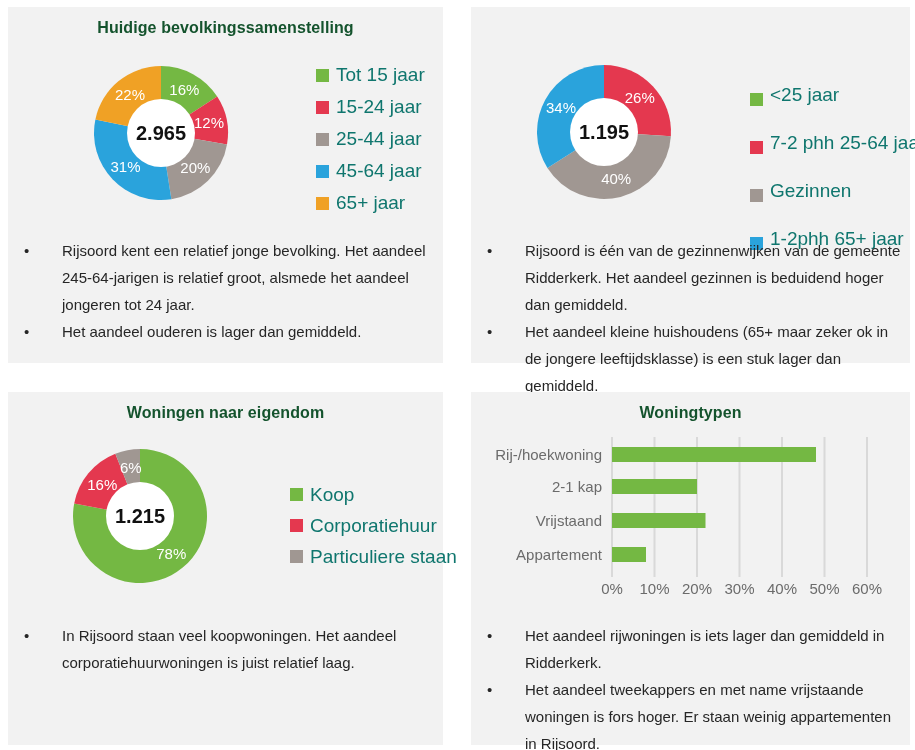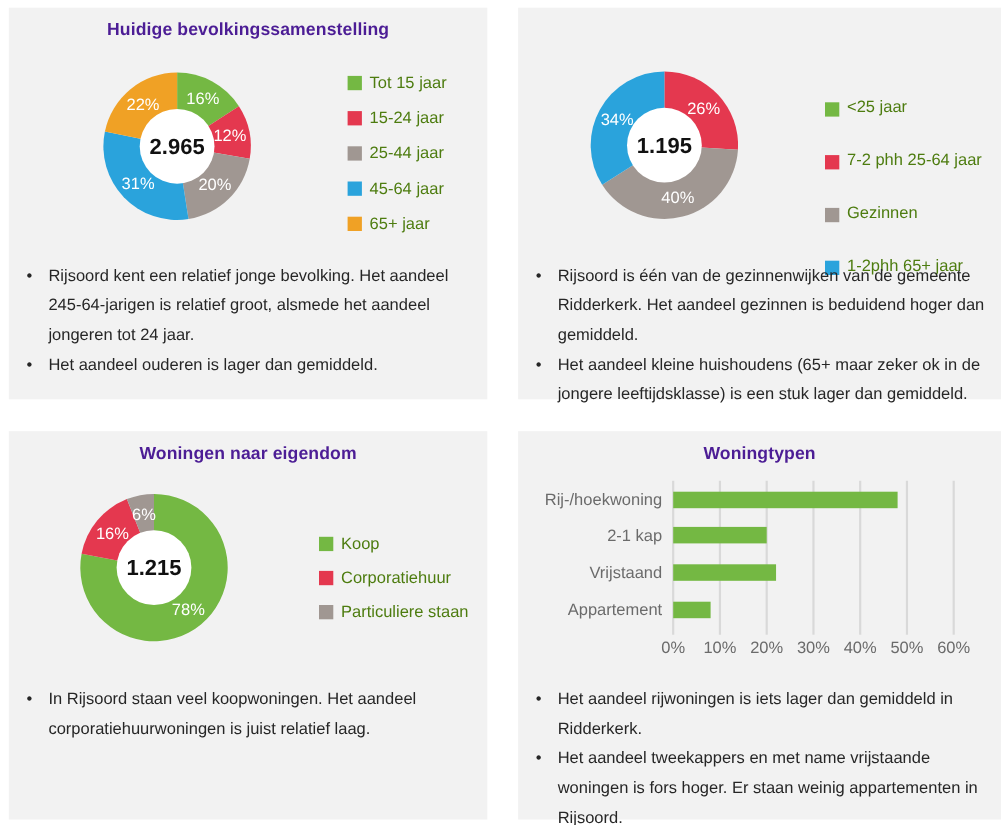--- a/index.html
+++ b/index.html
@@ -8,41 +8,41 @@
     font-family:"Liberation Sans",sans-serif;overflow:hidden;
   }
   .panel{position:absolute;background:#F2F2F2;}
   .p1{left:8px;  top:7px;   width:435px;height:356px;}
   .p2{left:471px;top:7px;   width:439px;height:356px;}
   .p3{left:8px;  top:392px; width:435px;height:353px;}
   .p4{left:471px;top:392px; width:439px;height:353px;}
 
   .title{
     margin:0;padding-top:12px;text-align:center;
-    font-size:16px;font-weight:700;color:#4c1d95;letter-spacing:.1px;
+    font-size:16px;font-weight:700;color:#14532d;letter-spacing:.1px;
   }
   svg.donut{position:absolute;}
   .p1 svg.donut{left:78px;top:51px;}
   .p2 svg.donut{left:58px;top:50px;}
   .p3 svg.donut{left:57px;top:49px;}
   svg.bar{position:absolute;left:0;top:40px;}
 
   .legend{position:absolute;}
   .p1 .legend{left:308px;top:52px;}
   .p2 .legend{left:279px;top:51px;}
   .p3 .legend{left:282px;top:87px;}
   .legend-item{display:flex;align-items:center;}
   .p1 .legend-item{height:32px;}
   .p2 .legend-item{height:48px;align-items:flex-end;}
   .p3 .legend-item{height:31px;}
   .legend-chip{width:13px;height:13px;flex:0 0 13px;margin-right:7px;}
-  .legend-label{font-size:15px;color:#4d7c0f;white-space:nowrap;}
+  .legend-label{font-size:19px;color:#0f766e;white-space:nowrap;}
 
   .bullets{position:absolute;left:0;top:230px;right:5px;}
-  .bullet-row{display:flex;}
+  .bullet-row{display:flex;gap:18px;}
   .dot{width:36px;flex:0 0 36px;padding-left:16px;box-sizing:border-box;
        font-size:15px;line-height:27px;color:#262626;}
   .dot::before{content:"\2022";}
   .btext{flex:1;font-size:15px;line-height:27px;color:#262626;}
 
   svg text{font-family:"Liberation Sans",sans-serif;}
 </style>
 </head>
 <body>
 

